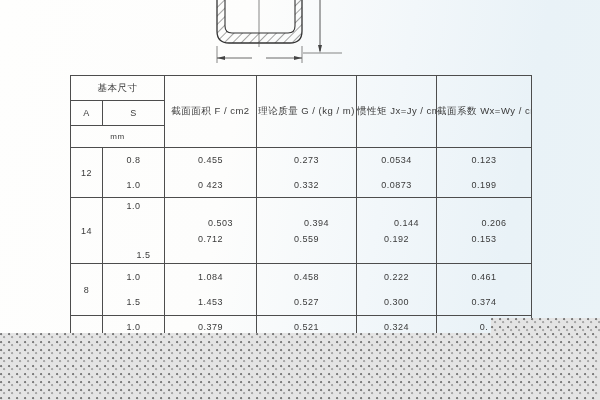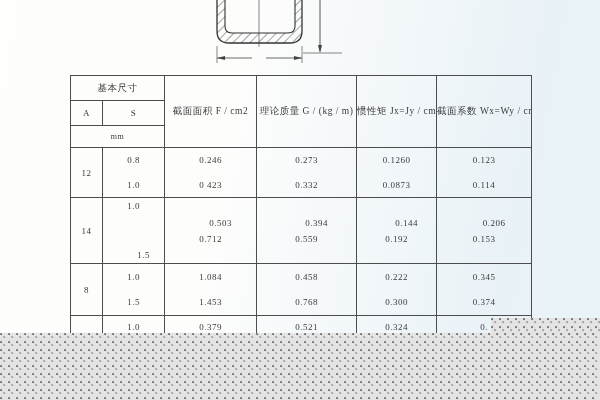--- a/index.html
+++ b/index.html
@@ -1,21 +1,21 @@
 <!DOCTYPE html>
 <html><head>
 <meta charset="utf-8">
 <style>
   html,body{margin:0;padding:0;}
   .page{
     position:relative;
     width:600px;height:400px;
     overflow:hidden;
     background:linear-gradient(100deg,#fefefd 0%,#fdfdfc 38%,#f2f7fa 62%,#e9f2f7 82%,#eaf3f7 100%);
-    font-family:Liberation Serif, serif;
+    font-family:Liberation Sans, sans-serif;
     color:#3a3a3a;
   }
   .drawing{position:absolute;left:190px;top:0;width:170px;height:70px;}
   .spec-table{
     position:absolute;left:70px;top:75px;
     border-collapse:collapse;table-layout:fixed;
     width:461px;
     border:1px solid #4d4d4d;
     font-size:9px;color:#3a3a3a;
   }
@@ -109,31 +109,31 @@
         <th>S</th>
       </tr>
       <tr class="h3">
         <td colspan="2">mm</td>
       </tr>
     </thead>
     <tbody>
         <tr class="group-start g0">
           <td rowspan="2">12</td>
           <td>0.8</td>
-          <td>0.246</td>
+          <td>0.455</td>
           <td>0.273</td>
-          <td>0.1260</td>
+          <td>0.0534</td>
           <td>0.123</td>
         </tr>
         <tr class="group-cont g0">
           <td>1.0</td>
           <td>0 423</td>
           <td>0.332</td>
           <td>0.0873</td>
-          <td>0.114</td>
+          <td>0.199</td>
         </tr>
         <tr class="group-start g1">
           <td rowspan="2">14</td>
           <td class="va-top">1.0</td>
           <td class="va-bottom">0.503</td>
           <td class="va-bottom">0.394</td>
           <td class="va-bottom">0.144</td>
           <td class="va-bottom">0.206</td>
         </tr>
         <tr class="group-cont g1">
@@ -142,26 +142,26 @@
           <td class="va-top">0.559</td>
           <td class="va-top">0.192</td>
           <td class="va-top">0.153</td>
         </tr>
         <tr class="group-start g2">
           <td rowspan="2">8</td>
           <td>1.0</td>
           <td>1.084</td>
           <td>0.458</td>
           <td>0.222</td>
-          <td>0.345</td>
+          <td>0.461</td>
         </tr>
         <tr class="group-cont g2">
           <td>1.5</td>
           <td>1.453</td>
-          <td>0.768</td>
+          <td>0.527</td>
           <td>0.300</td>
           <td>0.374</td>
         </tr>
         <tr class="group-start g3">
           <td rowspan="1"></td>
           <td>1.0</td>
           <td>0.379</td>
           <td>0.521</td>
           <td>0.324</td>
           <td>0.</td>

